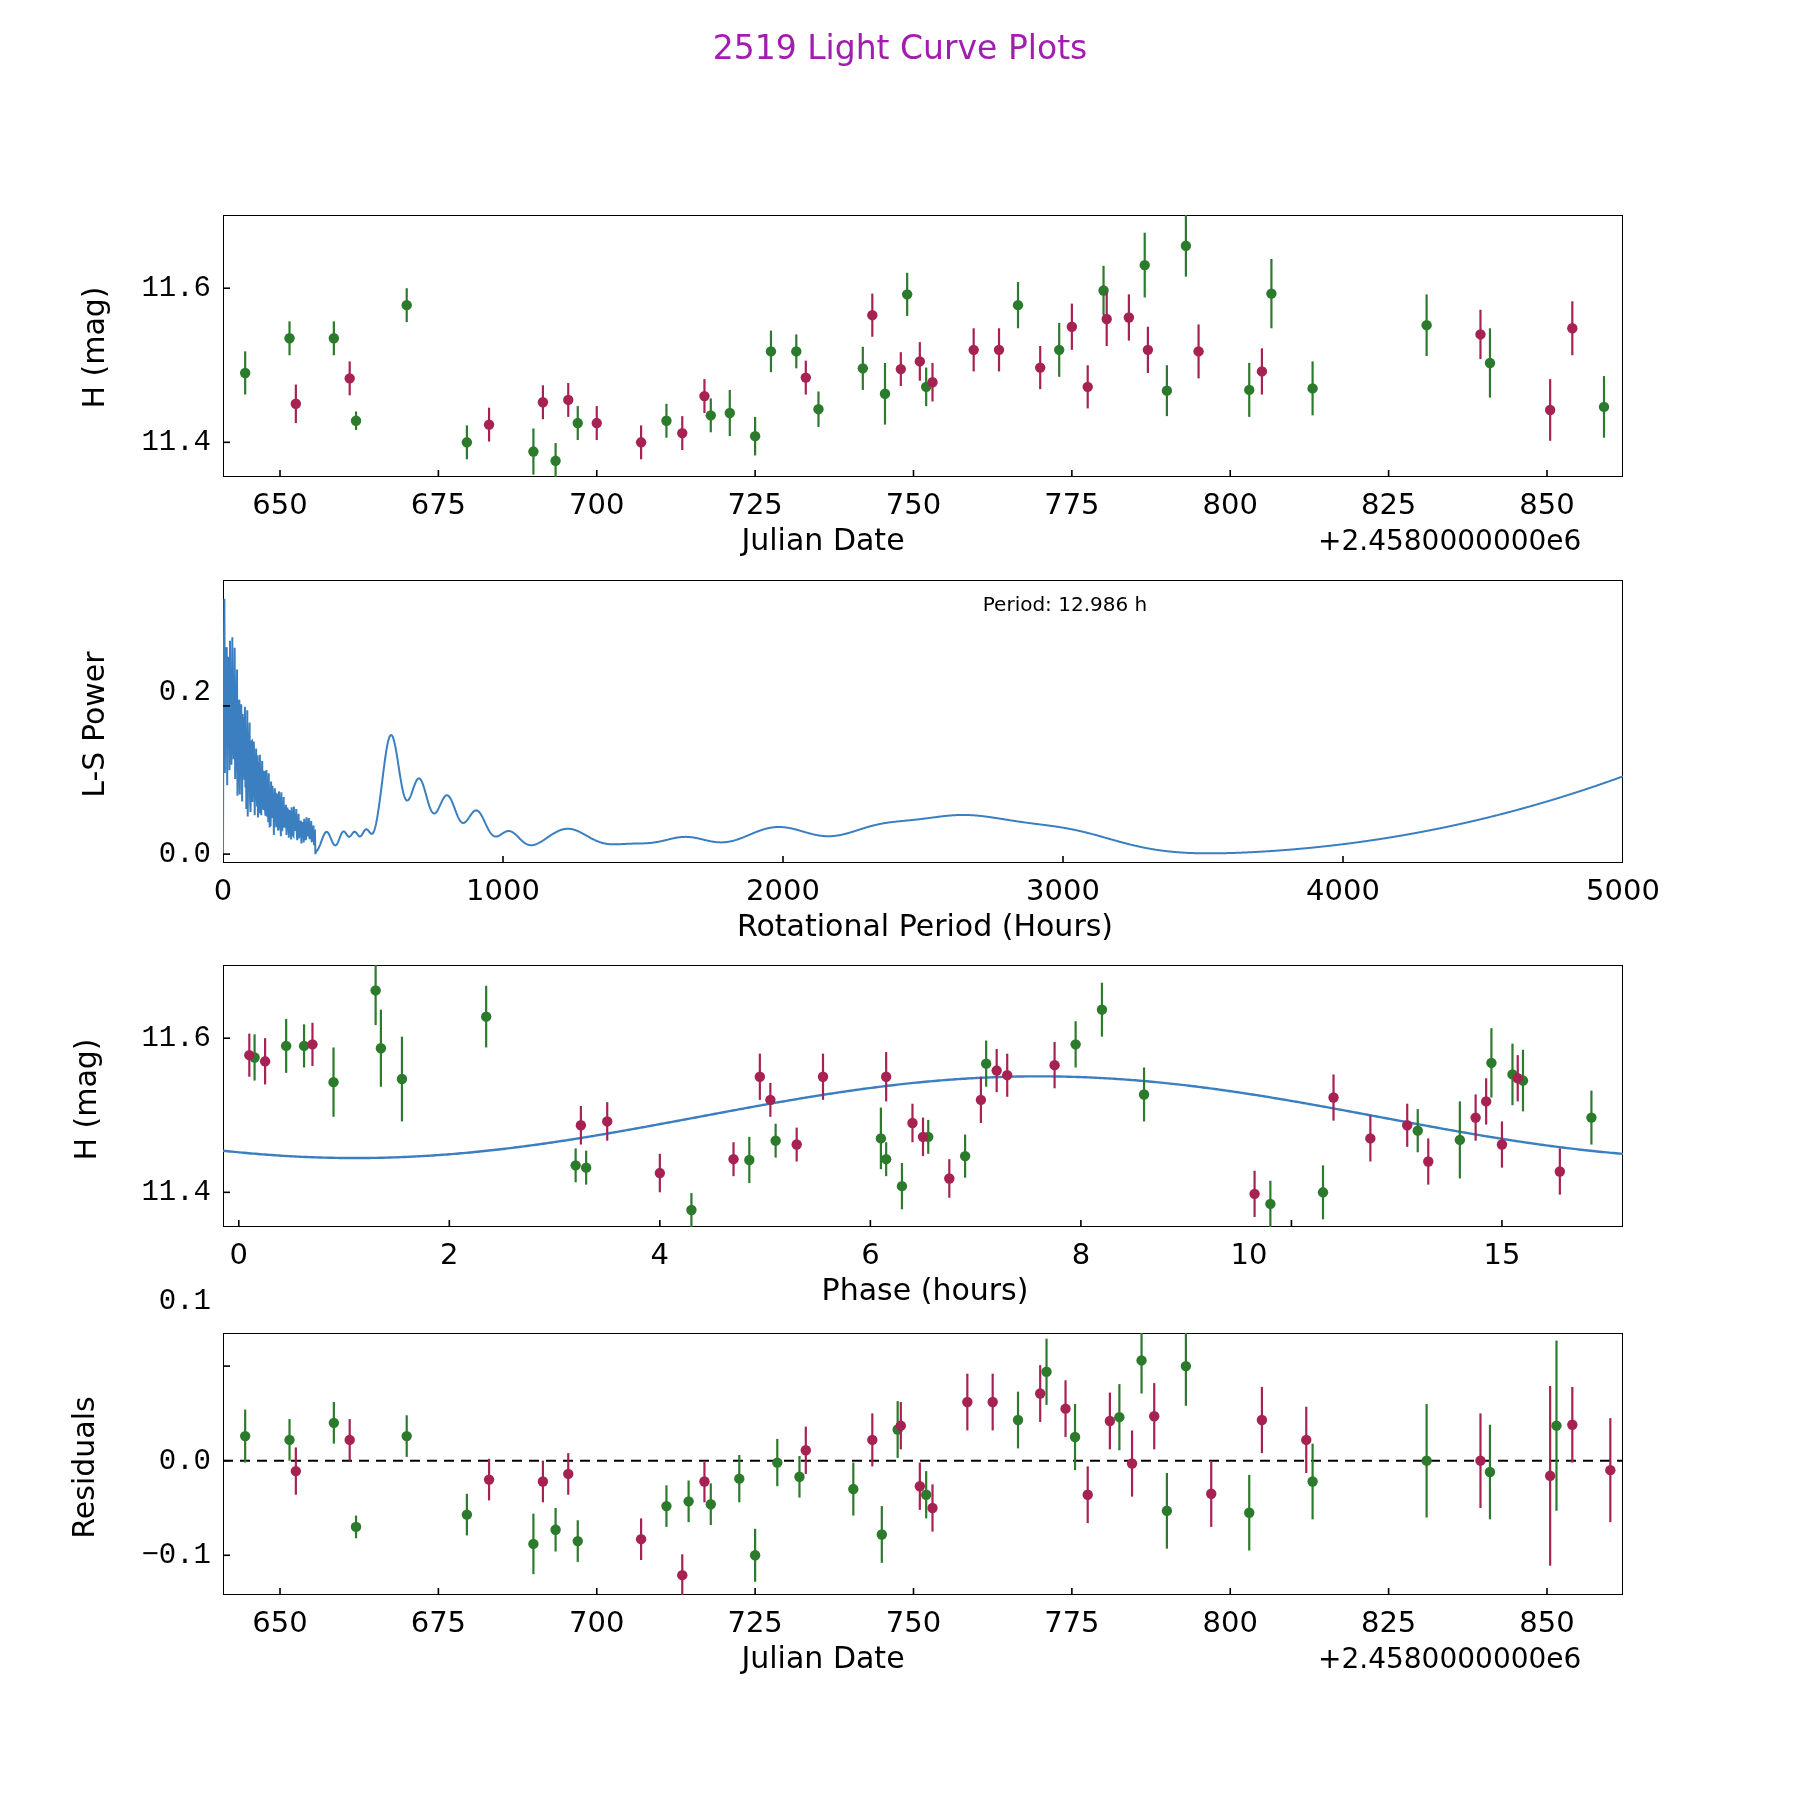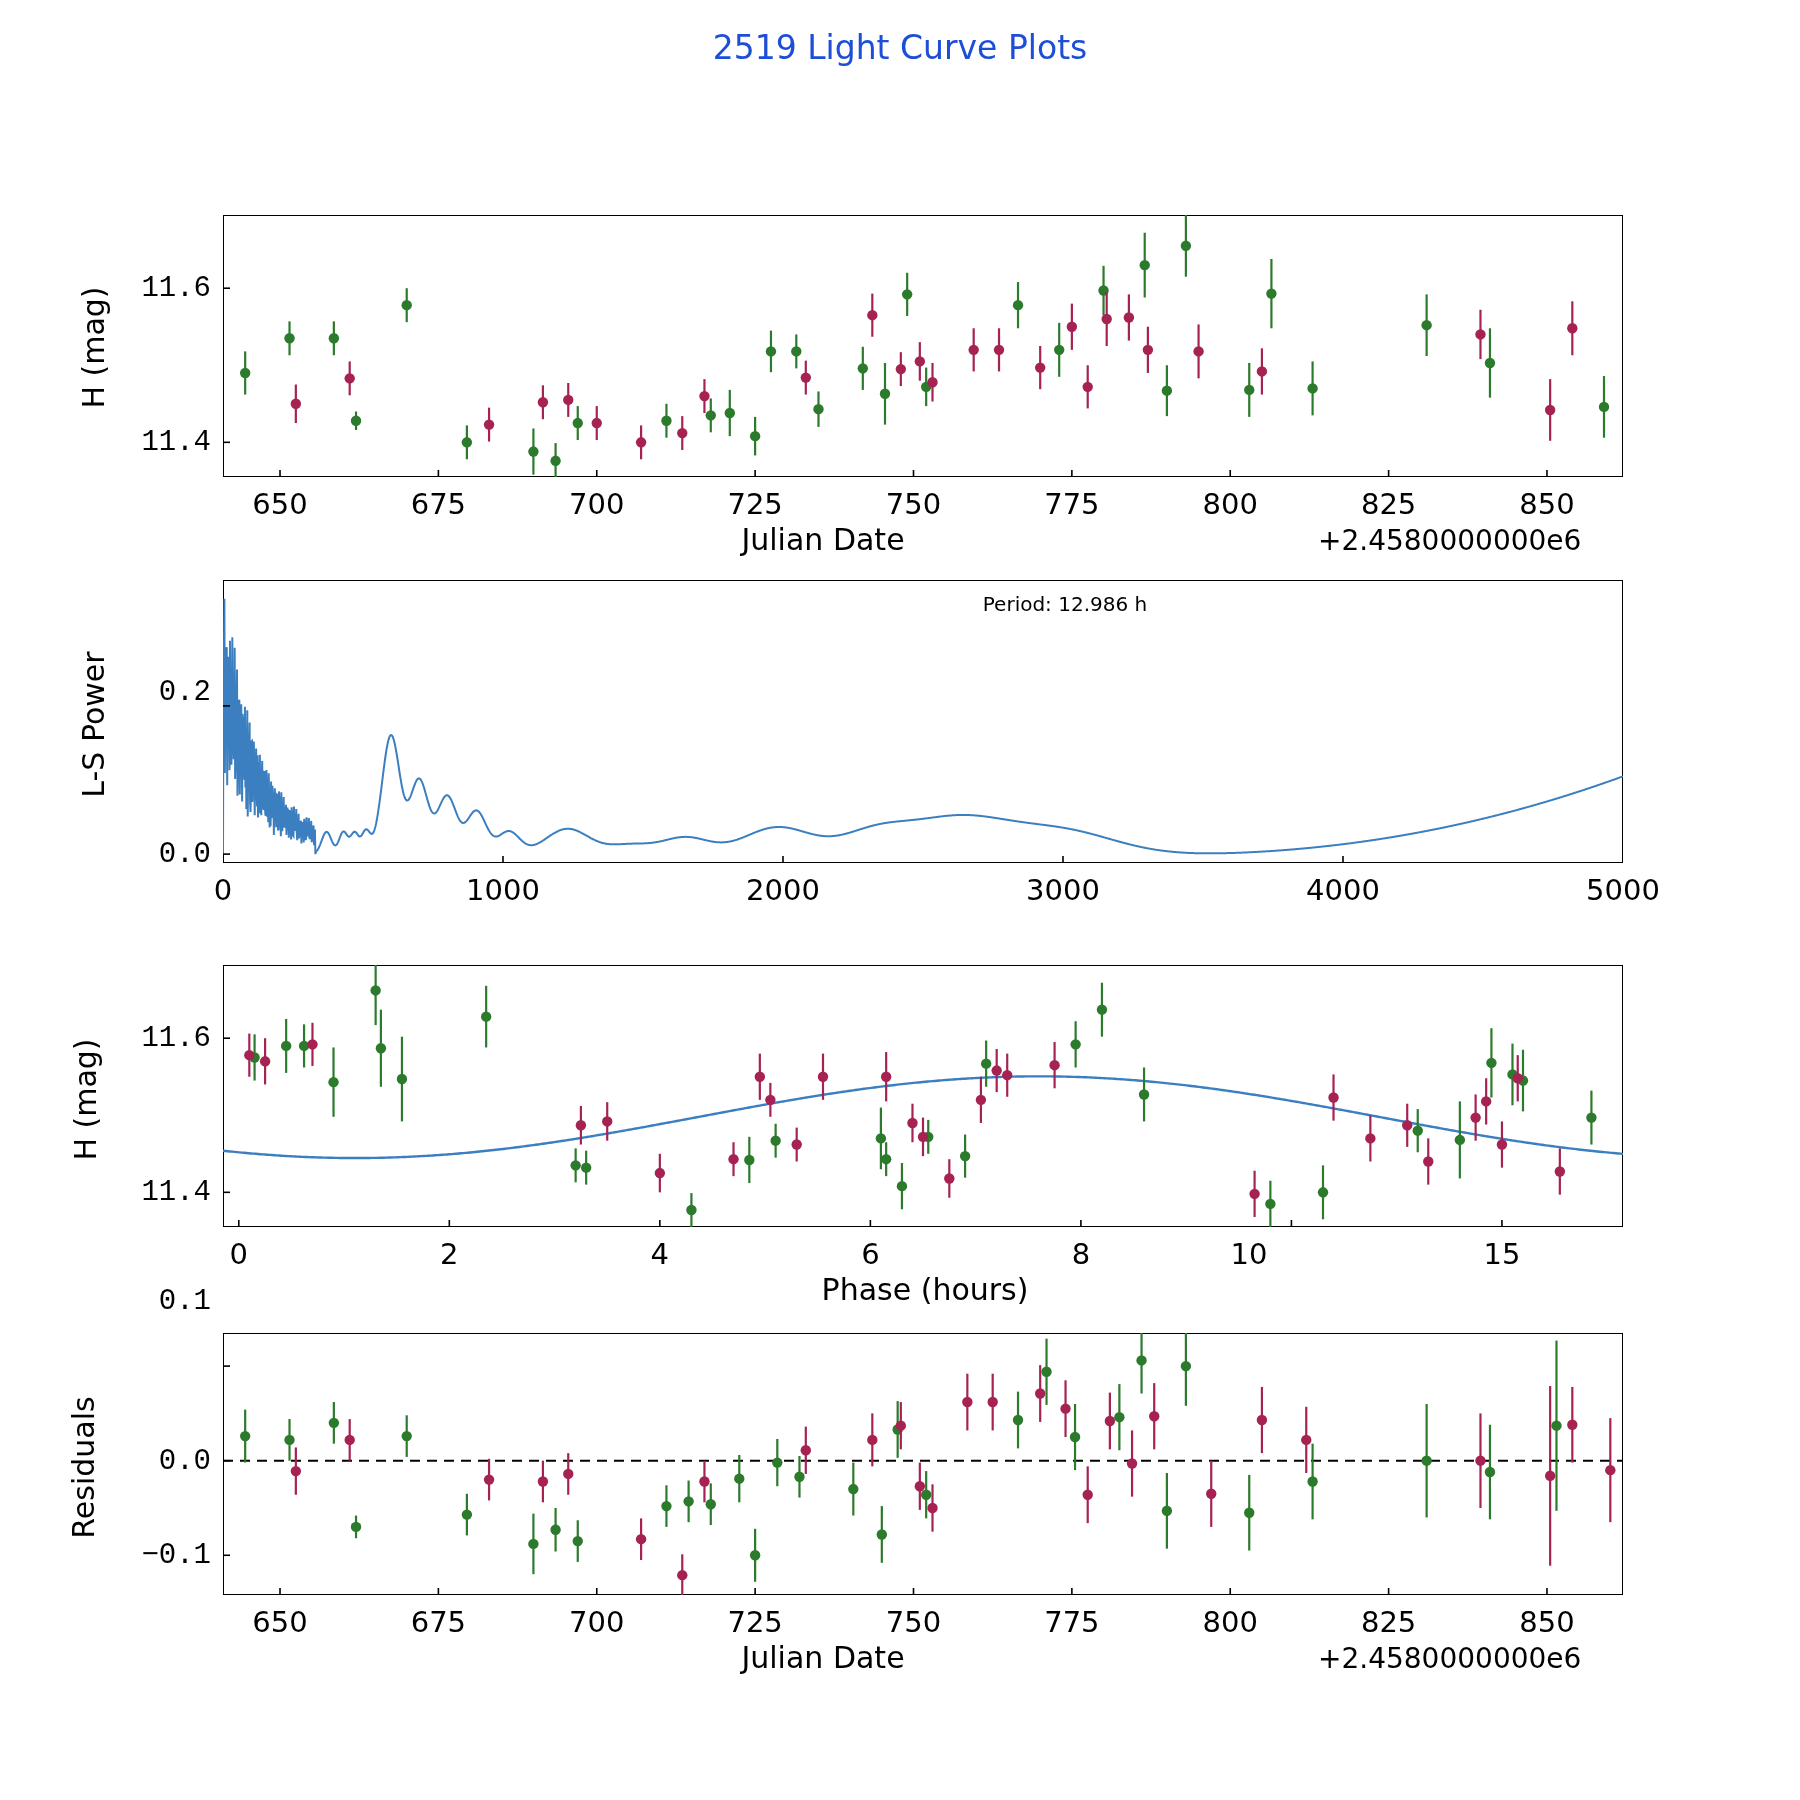--- a/index.html
+++ b/index.html
@@ -19,21 +19,21 @@
     width: 1800px;
     height: 1800px;
   }
   .fig-title {
     position: absolute;
     top: 28px;
     left: 0;
     width: 1800px;
     text-align: center;
     font-size: 33px;
-    color: #1d4ed8;
+    color: #a21caf;
   }
   .panel {
     position: absolute;
   }
   .axes-frame {
     position: absolute;
     left: 0;
     top: 0;
     width: 100%;
     height: 100%;
@@ -239,20 +239,21 @@
         <line x1="560" y1="283" x2="560" y2="276" stroke="#000" stroke-width="1.6"></line>
         <line x1="840" y1="283" x2="840" y2="276" stroke="#000" stroke-width="1.6"></line>
         <line x1="1120" y1="283" x2="1120" y2="276" stroke="#000" stroke-width="1.6"></line>
         <line x1="1400" y1="283" x2="1400" y2="276" stroke="#000" stroke-width="1.6"></line>
         <line x1="0" y1="274.10994764397907" x2="7" y2="274.10994764397907" stroke="#000" stroke-width="1.6"></line>
         <line x1="0" y1="125.94240837696333" x2="7" y2="125.94240837696333" stroke="#000" stroke-width="1.6"></line>
       </svg>
   </div>
   <div class="panel-annotation" style="left:1065px; top:592px;">Period: 12.986 h</div>
   <div class="ylabel" id="ylab2" style="left:-32px; top:707px; width:250px; text-align:center; transform:rotate(-90deg);">L-S Power</div>
+  <div class="xlabel" id="xlab2" style="left:925px; top:908px; transform:translateX(-50%);">Rotational Period (Hours)</div>
 
   <div class="panel" id="panel3" style="left:223px; top:965px; width:1400px; height:262px;">
     <div class="axes-frame"></div>
     <svg class="plot-svg" id="svg3" width="1400" height="262">
         <path d="M0.00 185.71L2.33 185.96L4.67 186.20L7.00 186.44L9.33 186.68L11.67 186.91L14.00 187.14L16.33 187.36L18.67 187.59L21.00 187.80L23.33 188.01L25.67 188.22L28.00 188.43L30.33 188.63L32.67 188.82L35.00 189.01L37.33 189.20L39.67 189.38L42.00 189.56L44.33 189.74L46.67 189.91L49.00 190.07L51.33 190.24L53.67 190.39L56.00 190.55L58.33 190.69L60.67 190.84L63.00 190.98L65.33 191.11L67.67 191.24L70.00 191.37L72.33 191.49L74.67 191.61L77.00 191.72L79.33 191.83L81.67 191.93L84.00 192.03L86.33 192.12L88.67 192.21L91.00 192.30L93.33 192.38L95.67 192.45L98.00 192.53L100.33 192.59L102.67 192.65L105.00 192.71L107.33 192.76L109.67 192.81L112.00 192.85L114.33 192.89L116.67 192.93L119.00 192.96L121.33 192.98L123.67 193.00L126.00 193.02L128.33 193.03L130.67 193.03L133.00 193.03L135.33 193.03L137.67 193.02L140.00 193.01L142.33 192.99L144.67 192.97L147.00 192.94L149.33 192.91L151.67 192.87L154.00 192.83L156.33 192.78L158.67 192.73L161.00 192.68L163.33 192.62L165.67 192.55L168.00 192.48L170.33 192.41L172.67 192.33L175.00 192.25L177.33 192.16L179.67 192.07L182.00 191.97L184.33 191.87L186.67 191.76L189.00 191.65L191.33 191.54L193.67 191.42L196.00 191.30L198.33 191.17L200.67 191.03L203.00 190.90L205.33 190.75L207.67 190.61L210.00 190.46L212.33 190.30L214.67 190.14L217.00 189.98L219.33 189.81L221.67 189.64L224.00 189.46L226.33 189.28L228.67 189.09L231.00 188.90L233.33 188.71L235.67 188.51L238.00 188.31L240.33 188.10L242.67 187.89L245.00 187.68L247.33 187.46L249.67 187.23L252.00 187.01L254.33 186.78L256.67 186.54L259.00 186.30L261.33 186.06L263.67 185.81L266.00 185.56L268.33 185.31L270.67 185.05L273.00 184.79L275.33 184.52L277.67 184.25L280.00 183.98L282.33 183.70L284.67 183.42L287.00 183.14L289.33 182.85L291.67 182.56L294.00 182.26L296.33 181.97L298.67 181.66L301.00 181.36L303.33 181.05L305.67 180.74L308.00 180.42L310.33 180.11L312.67 179.78L315.00 179.46L317.33 179.13L319.67 178.80L322.00 178.47L324.33 178.13L326.67 177.79L329.00 177.45L331.33 177.10L333.67 176.75L336.00 176.40L338.33 176.05L340.67 175.69L343.00 175.33L345.33 174.97L347.67 174.61L350.00 174.24L352.33 173.87L354.67 173.50L357.00 173.12L359.33 172.74L361.67 172.36L364.00 171.98L366.33 171.60L368.67 171.21L371.00 170.82L373.33 170.43L375.67 170.04L378.00 169.64L380.33 169.25L382.67 168.85L385.00 168.45L387.33 168.04L389.67 167.64L392.00 167.23L394.33 166.82L396.67 166.41L399.00 166.00L401.33 165.59L403.67 165.18L406.00 164.76L408.33 164.34L410.67 163.92L413.00 163.50L415.33 163.08L417.67 162.66L420.00 162.23L422.33 161.81L424.67 161.38L427.00 160.96L429.33 160.53L431.67 160.10L434.00 159.67L436.33 159.24L438.67 158.80L441.00 158.37L443.33 157.94L445.67 157.50L448.00 157.07L450.33 156.64L452.67 156.20L455.00 155.76L457.33 155.33L459.67 154.89L462.00 154.45L464.33 154.02L466.67 153.58L469.00 153.14L471.33 152.70L473.67 152.26L476.00 151.83L478.33 151.39L480.67 150.95L483.00 150.51L485.33 150.07L487.67 149.64L490.00 149.20L492.33 148.76L494.67 148.33L497.00 147.89L499.33 147.46L501.67 147.02L504.00 146.59L506.33 146.15L508.67 145.72L511.00 145.29L513.33 144.86L515.67 144.43L518.00 144.00L520.33 143.57L522.67 143.14L525.00 142.71L527.33 142.29L529.67 141.86L532.00 141.44L534.33 141.02L536.67 140.60L539.00 140.18L541.33 139.76L543.67 139.34L546.00 138.93L548.33 138.52L550.67 138.10L553.00 137.69L555.33 137.29L557.67 136.88L560.00 136.47L562.33 136.07L564.67 135.67L567.00 135.27L569.33 134.87L571.67 134.48L574.00 134.08L576.33 133.69L578.67 133.30L581.00 132.91L583.33 132.53L585.67 132.15L588.00 131.76L590.33 131.39L592.67 131.01L595.00 130.64L597.33 130.27L599.67 129.90L602.00 129.53L604.33 129.17L606.67 128.81L609.00 128.45L611.33 128.10L613.67 127.74L616.00 127.39L618.33 127.05L620.67 126.70L623.00 126.36L625.33 126.03L627.67 125.69L630.00 125.36L632.33 125.03L634.67 124.70L637.00 124.38L639.33 124.06L641.67 123.75L644.00 123.43L646.33 123.13L648.67 122.82L651.00 122.52L653.33 122.22L655.67 121.92L658.00 121.63L660.33 121.34L662.67 121.06L665.00 120.77L667.33 120.50L669.67 120.22L672.00 119.95L674.33 119.68L676.67 119.42L679.00 119.16L681.33 118.90L683.67 118.65L686.00 118.40L688.33 118.16L690.67 117.92L693.00 117.68L695.33 117.45L697.67 117.22L700.00 117.00L702.33 116.78L704.67 116.56L707.00 116.35L709.33 116.14L711.67 115.94L714.00 115.74L716.33 115.54L718.67 115.35L721.00 115.17L723.33 114.98L725.67 114.80L728.00 114.63L730.33 114.46L732.67 114.29L735.00 114.13L737.33 113.98L739.67 113.82L742.00 113.68L744.33 113.53L746.67 113.39L749.00 113.26L751.33 113.13L753.67 113.00L756.00 112.88L758.33 112.77L760.67 112.65L763.00 112.55L765.33 112.44L767.67 112.35L770.00 112.25L772.33 112.16L774.67 112.08L777.00 112.00L779.33 111.92L781.67 111.85L784.00 111.79L786.33 111.72L788.67 111.67L791.00 111.61L793.33 111.57L795.67 111.52L798.00 111.49L800.33 111.45L802.67 111.42L805.00 111.40L807.33 111.38L809.67 111.37L812.00 111.36L814.33 111.35L816.67 111.35L819.00 111.35L821.33 111.36L823.67 111.38L826.00 111.39L828.33 111.42L830.67 111.45L833.00 111.48L835.33 111.51L837.67 111.56L840.00 111.60L842.33 111.65L844.67 111.71L847.00 111.77L849.33 111.83L851.67 111.90L854.00 111.98L856.33 112.06L858.67 112.14L861.00 112.23L863.33 112.32L865.67 112.42L868.00 112.52L870.33 112.63L872.67 112.74L875.00 112.85L877.33 112.97L879.67 113.10L882.00 113.23L884.33 113.36L886.67 113.50L889.00 113.64L891.33 113.79L893.67 113.94L896.00 114.09L898.33 114.25L900.67 114.42L903.00 114.59L905.33 114.76L907.67 114.94L910.00 115.12L912.33 115.31L914.67 115.50L917.00 115.69L919.33 115.89L921.67 116.09L924.00 116.30L926.33 116.51L928.67 116.72L931.00 116.94L933.33 117.17L935.67 117.39L938.00 117.63L940.33 117.86L942.67 118.10L945.00 118.34L947.33 118.59L949.67 118.84L952.00 119.10L954.33 119.36L956.67 119.62L959.00 119.88L961.33 120.15L963.67 120.43L966.00 120.70L968.33 120.98L970.67 121.27L973.00 121.56L975.33 121.85L977.67 122.14L980.00 122.44L982.33 122.74L984.67 123.05L987.00 123.36L989.33 123.67L991.67 123.98L994.00 124.30L996.33 124.62L998.67 124.95L1001.00 125.28L1003.33 125.61L1005.67 125.94L1008.00 126.28L1010.33 126.62L1012.67 126.96L1015.00 127.31L1017.33 127.66L1019.67 128.01L1022.00 128.36L1024.33 128.72L1026.67 129.08L1029.00 129.44L1031.33 129.81L1033.67 130.18L1036.00 130.55L1038.33 130.92L1040.67 131.29L1043.00 131.67L1045.33 132.05L1047.67 132.43L1050.00 132.82L1052.33 133.20L1054.67 133.59L1057.00 133.98L1059.33 134.38L1061.67 134.77L1064.00 135.17L1066.33 135.57L1068.67 135.97L1071.00 136.37L1073.33 136.78L1075.67 137.18L1078.00 137.59L1080.33 138.00L1082.67 138.41L1085.00 138.83L1087.33 139.24L1089.67 139.66L1092.00 140.08L1094.33 140.49L1096.67 140.91L1099.00 141.34L1101.33 141.76L1103.67 142.18L1106.00 142.61L1108.33 143.03L1110.67 143.46L1113.00 143.89L1115.33 144.32L1117.67 144.75L1120.00 145.18L1122.33 145.61L1124.67 146.05L1127.00 146.48L1129.33 146.91L1131.67 147.35L1134.00 147.78L1136.33 148.22L1138.67 148.66L1141.00 149.09L1143.33 149.53L1145.67 149.97L1148.00 150.40L1150.33 150.84L1152.67 151.28L1155.00 151.72L1157.33 152.15L1159.67 152.59L1162.00 153.03L1164.33 153.47L1166.67 153.91L1169.00 154.34L1171.33 154.78L1173.67 155.22L1176.00 155.66L1178.33 156.09L1180.67 156.53L1183.00 156.96L1185.33 157.40L1187.67 157.83L1190.00 158.26L1192.33 158.70L1194.67 159.13L1197.00 159.56L1199.33 159.99L1201.67 160.42L1204.00 160.85L1206.33 161.28L1208.67 161.70L1211.00 162.13L1213.33 162.55L1215.67 162.98L1218.00 163.40L1220.33 163.82L1222.67 164.24L1225.00 164.66L1227.33 165.07L1229.67 165.49L1232.00 165.90L1234.33 166.31L1236.67 166.72L1239.00 167.13L1241.33 167.54L1243.67 167.94L1246.00 168.35L1248.33 168.75L1250.67 169.15L1253.00 169.54L1255.33 169.94L1257.67 170.33L1260.00 170.72L1262.33 171.11L1264.67 171.50L1267.00 171.89L1269.33 172.27L1271.67 172.65L1274.00 173.03L1276.33 173.40L1278.67 173.78L1281.00 174.15L1283.33 174.51L1285.67 174.88L1288.00 175.24L1290.33 175.60L1292.67 175.96L1295.00 176.32L1297.33 176.67L1299.67 177.02L1302.00 177.36L1304.33 177.71L1306.67 178.05L1309.00 178.38L1311.33 178.72L1313.67 179.05L1316.00 179.38L1318.33 179.70L1320.67 180.03L1323.00 180.35L1325.33 180.66L1327.67 180.97L1330.00 181.28L1332.33 181.59L1334.67 181.89L1337.00 182.19L1339.33 182.49L1341.67 182.78L1344.00 183.07L1346.33 183.35L1348.67 183.63L1351.00 183.91L1353.33 184.18L1355.67 184.45L1358.00 184.72L1360.33 184.98L1362.67 185.24L1365.00 185.50L1367.33 185.75L1369.67 186.00L1372.00 186.24L1374.33 186.48L1376.67 186.72L1379.00 186.95L1381.33 187.18L1383.67 187.40L1386.00 187.62L1388.33 187.84L1390.67 188.05L1393.00 188.26L1395.33 188.46L1397.67 188.66L1400.00 188.85" fill="none" stroke="#3c7fc0" stroke-width="2.4"></path>
         <g>
           <line x1="31.57894736842105" y1="69.35294117647189" x2="31.57894736842105" y2="115.58823529411796" stroke="#2c7a2c" stroke-width="2.2"></line>
           <circle cx="31.57894736842105" cy="92.47058823529491" r="5.2" fill="#2c7a2c"></circle>
           <line x1="63.1578947368421" y1="53.94117647058849" x2="63.1578947368421" y2="107.88235294117695" stroke="#2c7a2c" stroke-width="2.2"></line>
           <circle cx="63.1578947368421" cy="80.91176470588272" r="5.2" fill="#2c7a2c"></circle>

